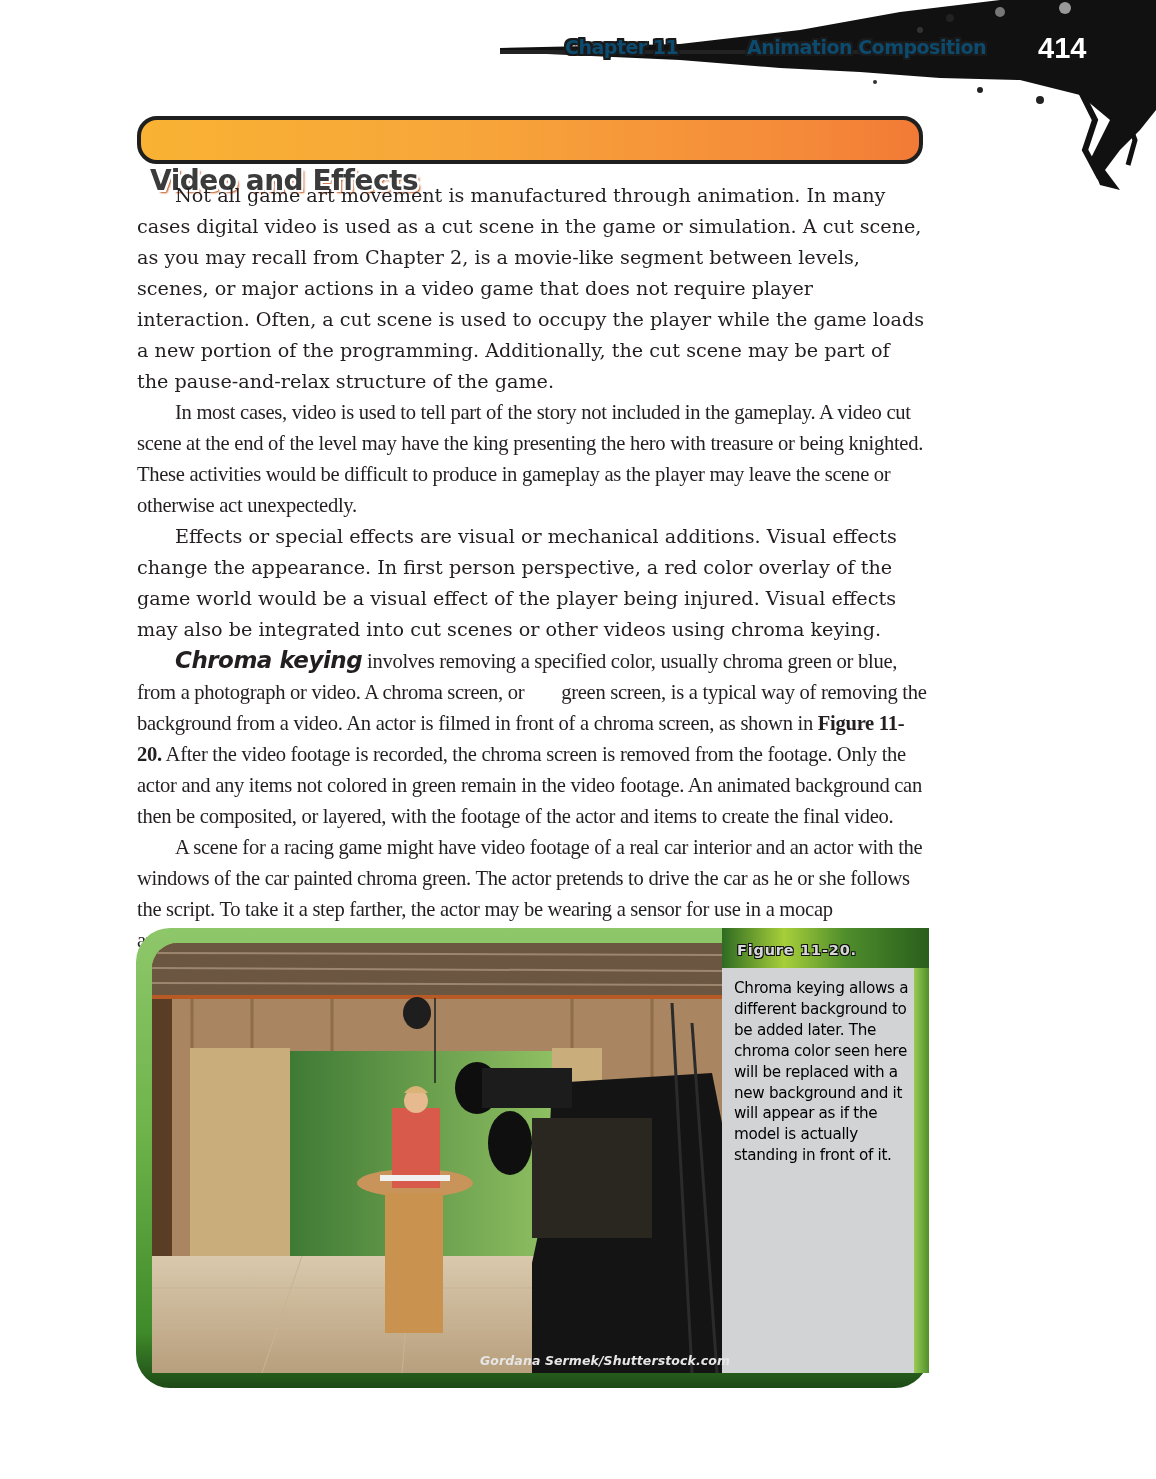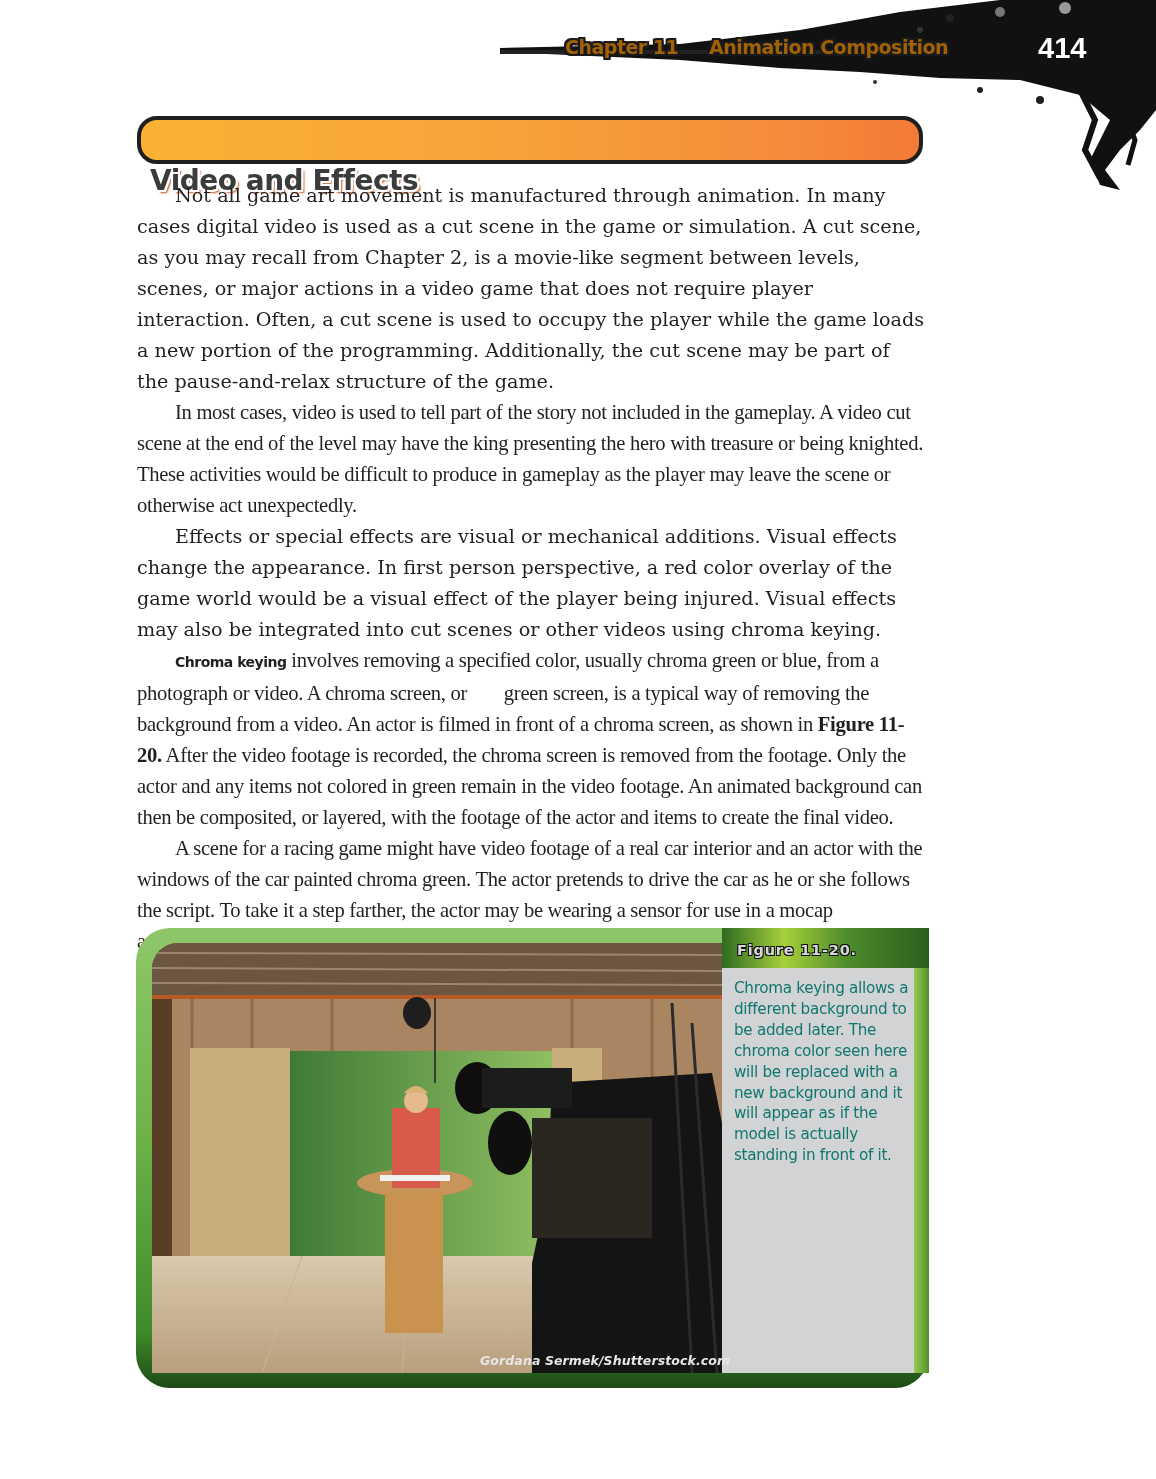--- a/index.html
+++ b/index.html
@@ -1,46 +1,46 @@
 <!DOCTYPE html>
 <html><head>
 <meta charset="utf-8">
 <style>
   html,body{margin:0;padding:0;background:#fff;}
   body{width:1156px;height:1479px;position:relative;overflow:hidden;font-family:"DejaVu Serif",serif;color:#231f20;}
   
   .grunge{position:absolute;left:480px;top:0;width:676px;height:200px;}
   .chapter-line{position:absolute;left:500px;top:50px;width:440px;height:4px;background:#222;}
-  .chapter-label{position:absolute;top:36px;font-family:"DejaVu Sans",sans-serif;font-weight:bold;font-size:19px;color:#a16207;
+  .chapter-label{position:absolute;top:36px;font-family:"DejaVu Sans",sans-serif;font-weight:bold;font-size:19px;color:#0c4a6e;
     text-shadow:-2px -2px 0 #1a1a1a,2px -2px 0 #1a1a1a,-2px 2px 0 #1a1a1a,2px 2px 0 #1a1a1a,0 2px 0 #1a1a1a,0 -2px 0 #1a1a1a,2px 0 0 #1a1a1a,-2px 0 0 #1a1a1a;letter-spacing:-0.5px;}
   .chapter-num{left:565px;}
-  .chapter-title{left:709px;text-align:center;}
+  .chapter-title{left:747px;text-align:center;}
   .page-number{position:absolute;left:1038px;top:32px;font-family:"Liberation Sans",sans-serif;font-weight:bold;font-size:29px;color:#fff;}
   
   .heading-bar{position:absolute;left:137px;top:116px;width:786px;height:48px;border:4px solid #1f1f1f;border-radius:20px;
     background:linear-gradient(90deg,#f9b233 0%,#f7a73a 40%,#f58a3a 85%,#f27a35 100%);box-sizing:border-box;}
   .heading-text{position:absolute;left:150px;top:136px;font-family:"DejaVu Sans",sans-serif;font-weight:bold;font-size:28px;color:#3b3b3b;
     -webkit-text-stroke:0px;text-shadow:-2px -2px 0 #fff,2px -2px 0 #fff,-2px 2px 0 #fff,2px 2px 0 #fff,0 2px 0 #fff,0 -2px 0 #fff,2px 0 0 #fff,-2px 0 0 #fff,3px 3px 2px #c0531a;letter-spacing:-0.5px;margin-top:28px;}
   
   .body{position:absolute;left:137px;top:180px;width:790px;font-size:19.2px;line-height:31px;}
   .body p{margin:0;text-indent:38px;}
   .p-narrow{font-family:"Liberation Serif",serif;font-size:20.6px;letter-spacing:-0.3px;}
-  .term{font-family:"DejaVu Sans",sans-serif;font-weight:bold;font-size:14px;letter-spacing:-0.5px;}
+  .term{font-family:"DejaVu Sans",sans-serif;font-weight:bold;font-style:italic;font-size:23px;letter-spacing:-0.5px;}
   .em{margin-left:32px;}
   .figref{font-weight:bold;}
   
   .figure-frame{position:absolute;left:136px;top:928px;width:793px;height:460px;border-radius:34px;
     background:linear-gradient(180deg,#8ec76a 0%,#6db34a 45%,#3f8a2a 88%,#1d4a16 100%);}
   .photo{position:absolute;left:152px;top:943px;width:570px;height:430px;border-radius:26px 0 0 0;overflow:hidden;background:#7a5a3a;}
   .caption-panel{position:absolute;left:722px;top:968px;width:192px;height:405px;background:#d1d3d4;border-right:0;}
   .caption-panel-edge{position:absolute;left:914px;top:968px;width:15px;height:405px;background:linear-gradient(90deg,#9acb55,#4f8f2a);}
   .caption-header{position:absolute;left:722px;top:928px;width:207px;height:40px;background:linear-gradient(90deg,#2e6b22 0%,#a7cf3a 30%,#4e8d2c 60%,#2a5e1c 100%);}
   .caption-title{position:absolute;left:737px;top:942px;font-family:"DejaVu Sans",sans-serif;font-weight:bold;font-size:14.5px;color:#d6d7d8;
     text-shadow:-1px -1px 0 #111,1px -1px 0 #111,-1px 1px 0 #111,1px 1px 0 #111;letter-spacing:0.8px;}
-  .caption-text{position:absolute;left:734px;top:978px;width:176px;font-family:"DejaVu Sans",sans-serif;font-size:15.2px;line-height:20.9px;color:#0f766e;letter-spacing:-0.3px;}
+  .caption-text{position:absolute;left:734px;top:978px;width:176px;font-family:"DejaVu Sans",sans-serif;font-size:15.2px;line-height:20.9px;color:#000000;letter-spacing:-0.3px;}
   .credit{position:absolute;left:480px;top:1353px;font-family:"DejaVu Sans",sans-serif;font-style:italic;font-size:12.5px;color:#e6e6e6;letter-spacing:0.1px;font-weight:bold;}
 </style>
 </head>
 <body>
 
 <svg class="grunge" viewBox="0 0 676 200" width="676" height="200">
   <path d="M20,48 L200,44 L320,30 L420,12 L520,0 L676,0 L676,110 L660,130 L640,150 L625,170 L640,190 L620,185 L610,160 L630,120 L600,95 L540,80 L460,78 L380,72 L300,68 L200,60 L20,52 Z" fill="#111"></path>
   <path d="M600,90 L615,120 L605,150 L620,178" stroke="#111" stroke-width="6" fill="none"></path>
   <path d="M640,100 L655,140 L648,165" stroke="#111" stroke-width="5" fill="none"></path>
   <circle cx="470" cy="18" r="4" fill="#222"></circle>

